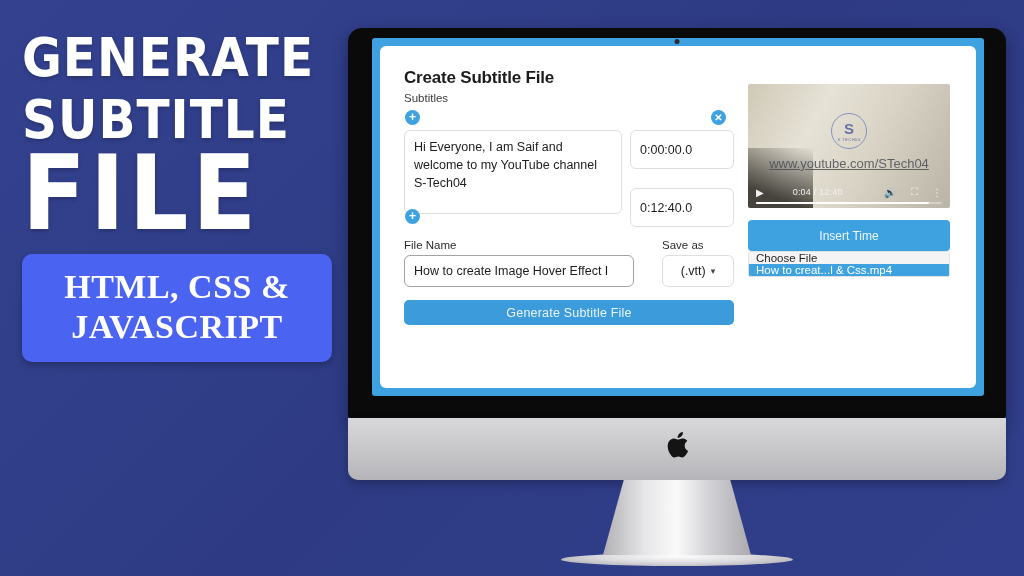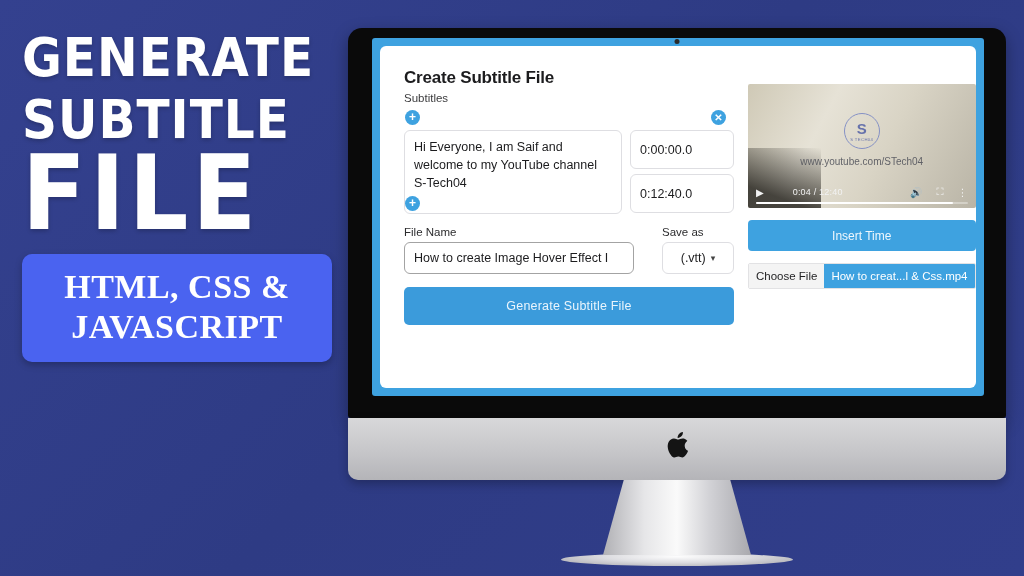--- a/index.html
+++ b/index.html
@@ -142,21 +142,21 @@
     border-radius: 6px;
     padding: 8px 9px;
     font-size: 12.5px;
     line-height: 1.42;
     color: #1c1c1e;
     font-family: "Liberation Sans", sans-serif;
     resize: none;
     outline: none;
     background: #fff;
   }
-  #time-col { width: 104px; display: flex; flex-direction: column; gap: 5px; }
+  #time-col { width: 104px; display: flex; flex-direction: column; gap: 19px; }
   .time-input {
     height: 39px;
     border: 1px solid #dedee2;
     border-radius: 6px;
     padding: 0 9px;
     font-size: 12.5px;
     color: #1c1c1e;
     font-family: "Liberation Sans", sans-serif;
     outline: none;
     background: #fff;
@@ -199,21 +199,21 @@
     align-items: center;
     justify-content: center;
     gap: 5px;
     cursor: pointer;
   }
   .chev { font-size: 9px; color: #444; }
 
   #generate-btn {
     margin-top: 13px;
     width: 100%;
-    height: 38px;
+    height: 25px;
     background: #3b9bdb;
     color: #eaf5fd;
     border: none;
     border-radius: 5px;
     font-size: 12.5px;
     font-family: "Liberation Sans", sans-serif;
     cursor: pointer;
     letter-spacing: 0.2px;
   }
 
@@ -248,24 +248,25 @@
     justify-content: center;
     color: #5a67a8;
     opacity: 0.9;
   }
   #video-logo .logo-s { font-size: 15px; font-weight: 700; line-height: 1; }
   #video-logo .logo-sub { font-size: 4.2px; letter-spacing: 0.4px; margin-top: 1px; }
   #video-url {
     position: absolute;
     left: 50%; top: 58%;
     transform: translateX(-50%);
-    font-size: 10px;
+    font-size: 13px;
     color: #4d4f58;
     white-space: nowrap;
     opacity: 0.85;
+    text-decoration: underline;
   }
   #video-controls {
     position: absolute;
     left: 0; right: 0; bottom: 10px;
     display: flex;
     align-items: center;
     padding: 0 8px;
     color: #f2f2f2;
     font-size: 9px;
   }
@@ -294,27 +295,27 @@
     height: 31px;
     background: #3ea2e0;
     color: #eef7fd;
     border: none;
     border-radius: 4px;
     font-size: 12px;
     font-family: "Liberation Sans", sans-serif;
     cursor: pointer;
   }
   #file-picker {
-    margin-top: 12px;
     display: flex;
     height: 26px;
     border-radius: 2px;
     overflow: hidden;
     border: 1px solid #e2e2e4;
     cursor: pointer;
+    flex-direction: column;
   }
   #choose-file-btn {
     background: #f4f4f4;
     color: #1f1f21;
     font-size: 11.5px;
     padding: 0 7px;
     display: flex;
     align-items: center;
     white-space: nowrap;
   }

